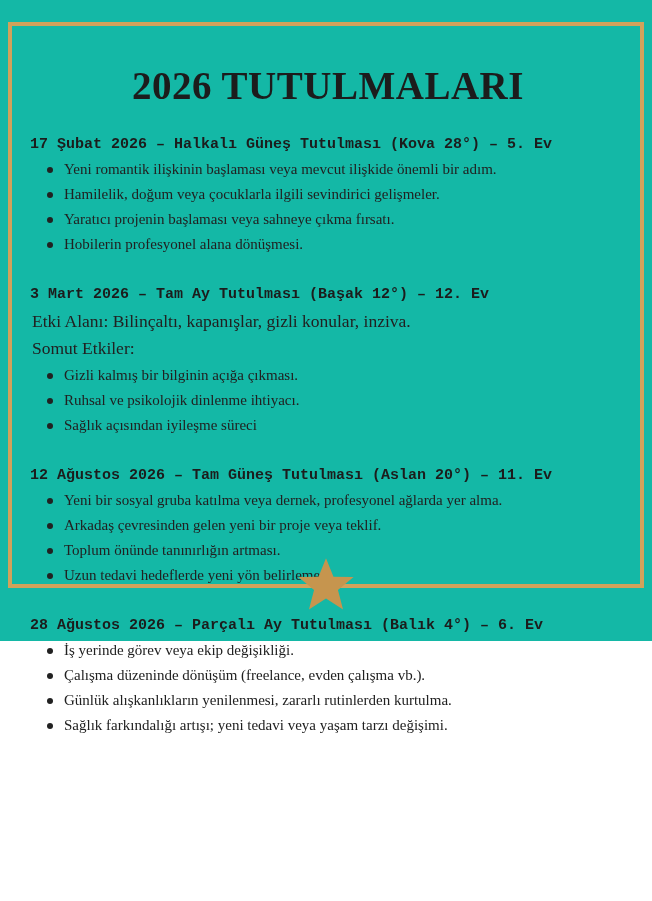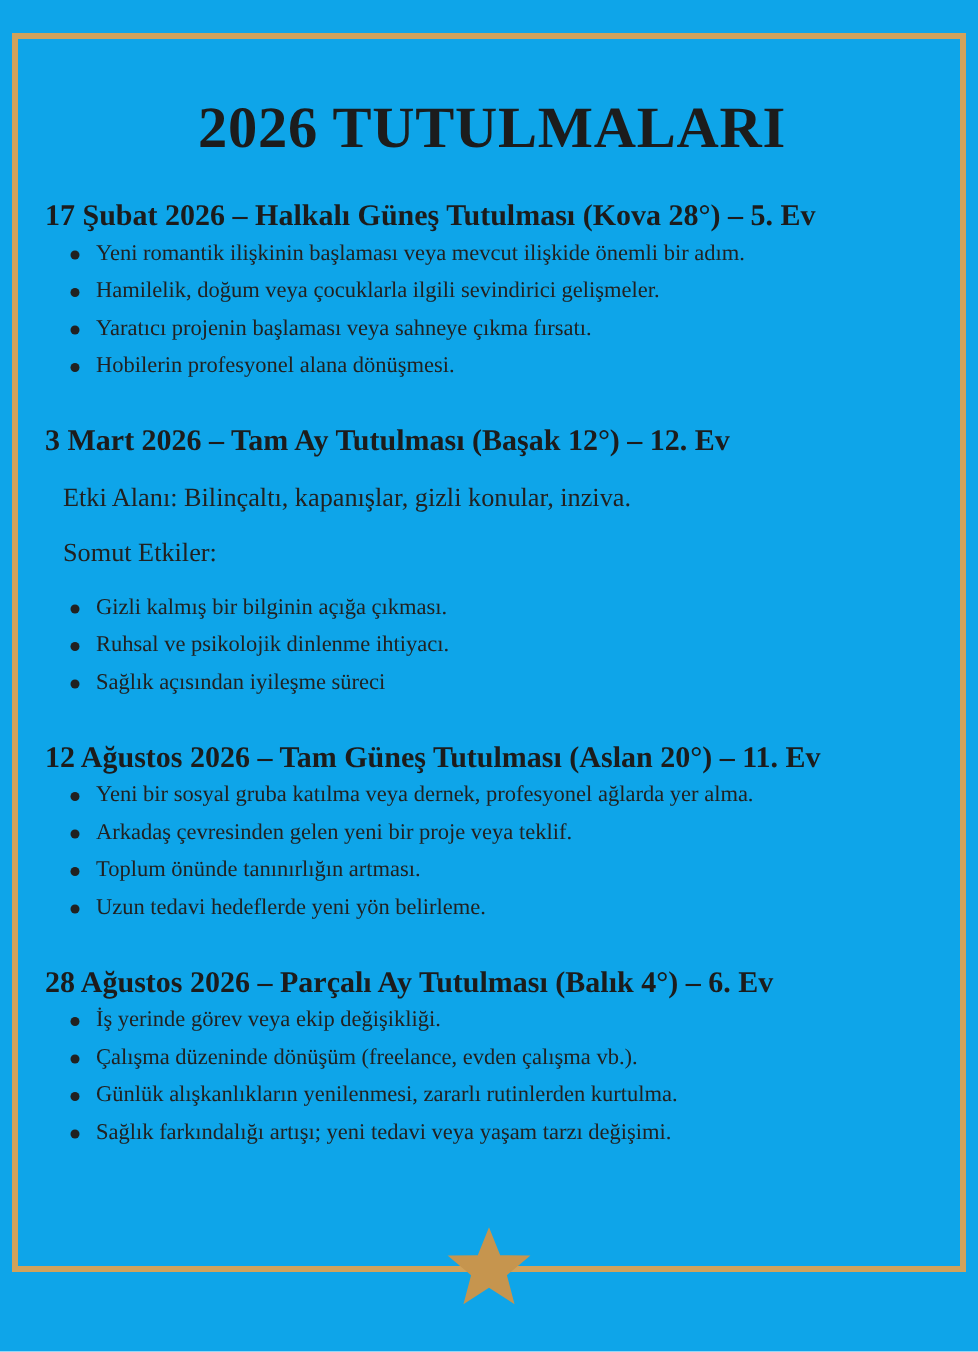--- a/index.html
+++ b/index.html
@@ -6,22 +6,22 @@
   html, body {
     margin: 0; padding: 0;
     width: 652px; height: 901px;
     background: #ffffff;
     font-family: "Liberation Serif", "DejaVu Serif", serif;
     color: #212121;
     overflow: hidden;
   }
   .page {
     position: relative;
-    width: 652px; height: 901px;
-    background: #0ea5e9;
+    width: 652px; height: 641px;
+    background: #14b8a6;
   }
   .frame {
     position: absolute;
     left: 8px; right: 8px; top: 22px; bottom: 53px;
     border: 4px solid #D1A25B;
     padding: 38px 14px 0 18px;
   }
   .title {
     margin: 0;
     font-size: 39px;
@@ -36,27 +36,28 @@
     font-size: 23px;
     line-height: 30px;
     font-weight: 700;
     text-align: center;
     color: #1c1c1c;
   }
   .section { margin-top: 25px; }
   .section.first { margin-top: 24px; }
   .section-heading {
     margin: 0;
-    font-size: 20px;
+    font-size: 15px;
     line-height: 25px;
     font-weight: 700;
     color: #1c1c1c;
+    font-family: Liberation Mono, monospace;
   }
   .plain-line {
-    margin: 12px;
+    margin: 2px;
     font-size: 17.5px;
     line-height: 25px;
   }
   .bullet-list {
     margin: 0; padding: 0;
     list-style: none;
   }
   .bullet-item {
     position: relative;
     padding-left: 34px;

